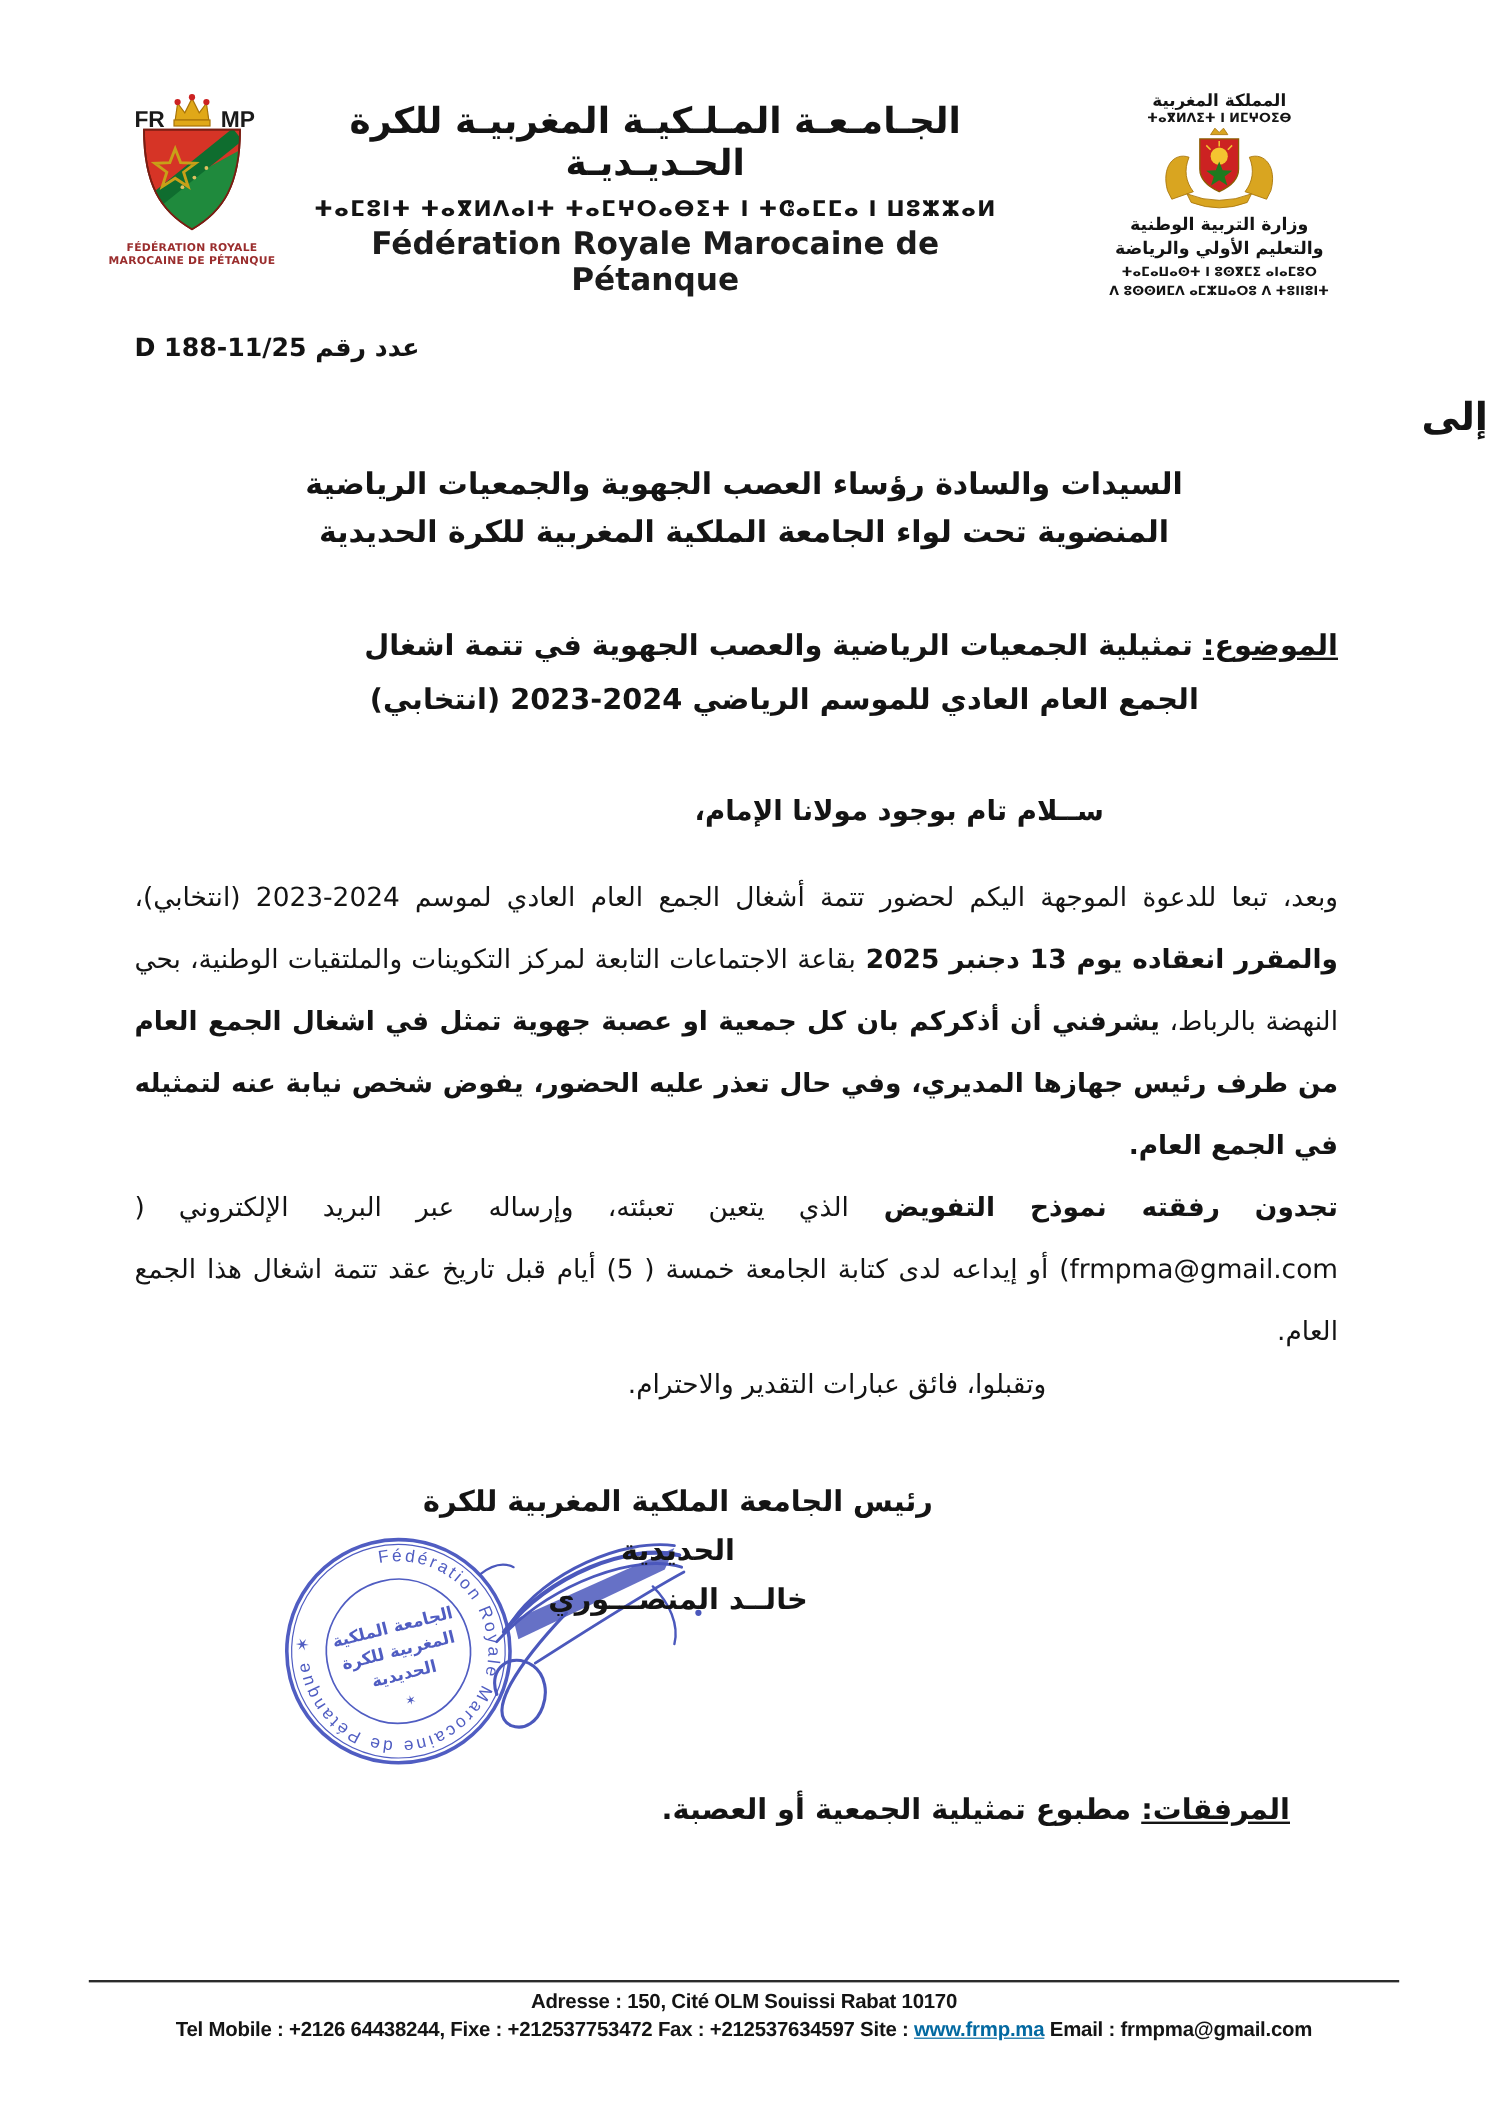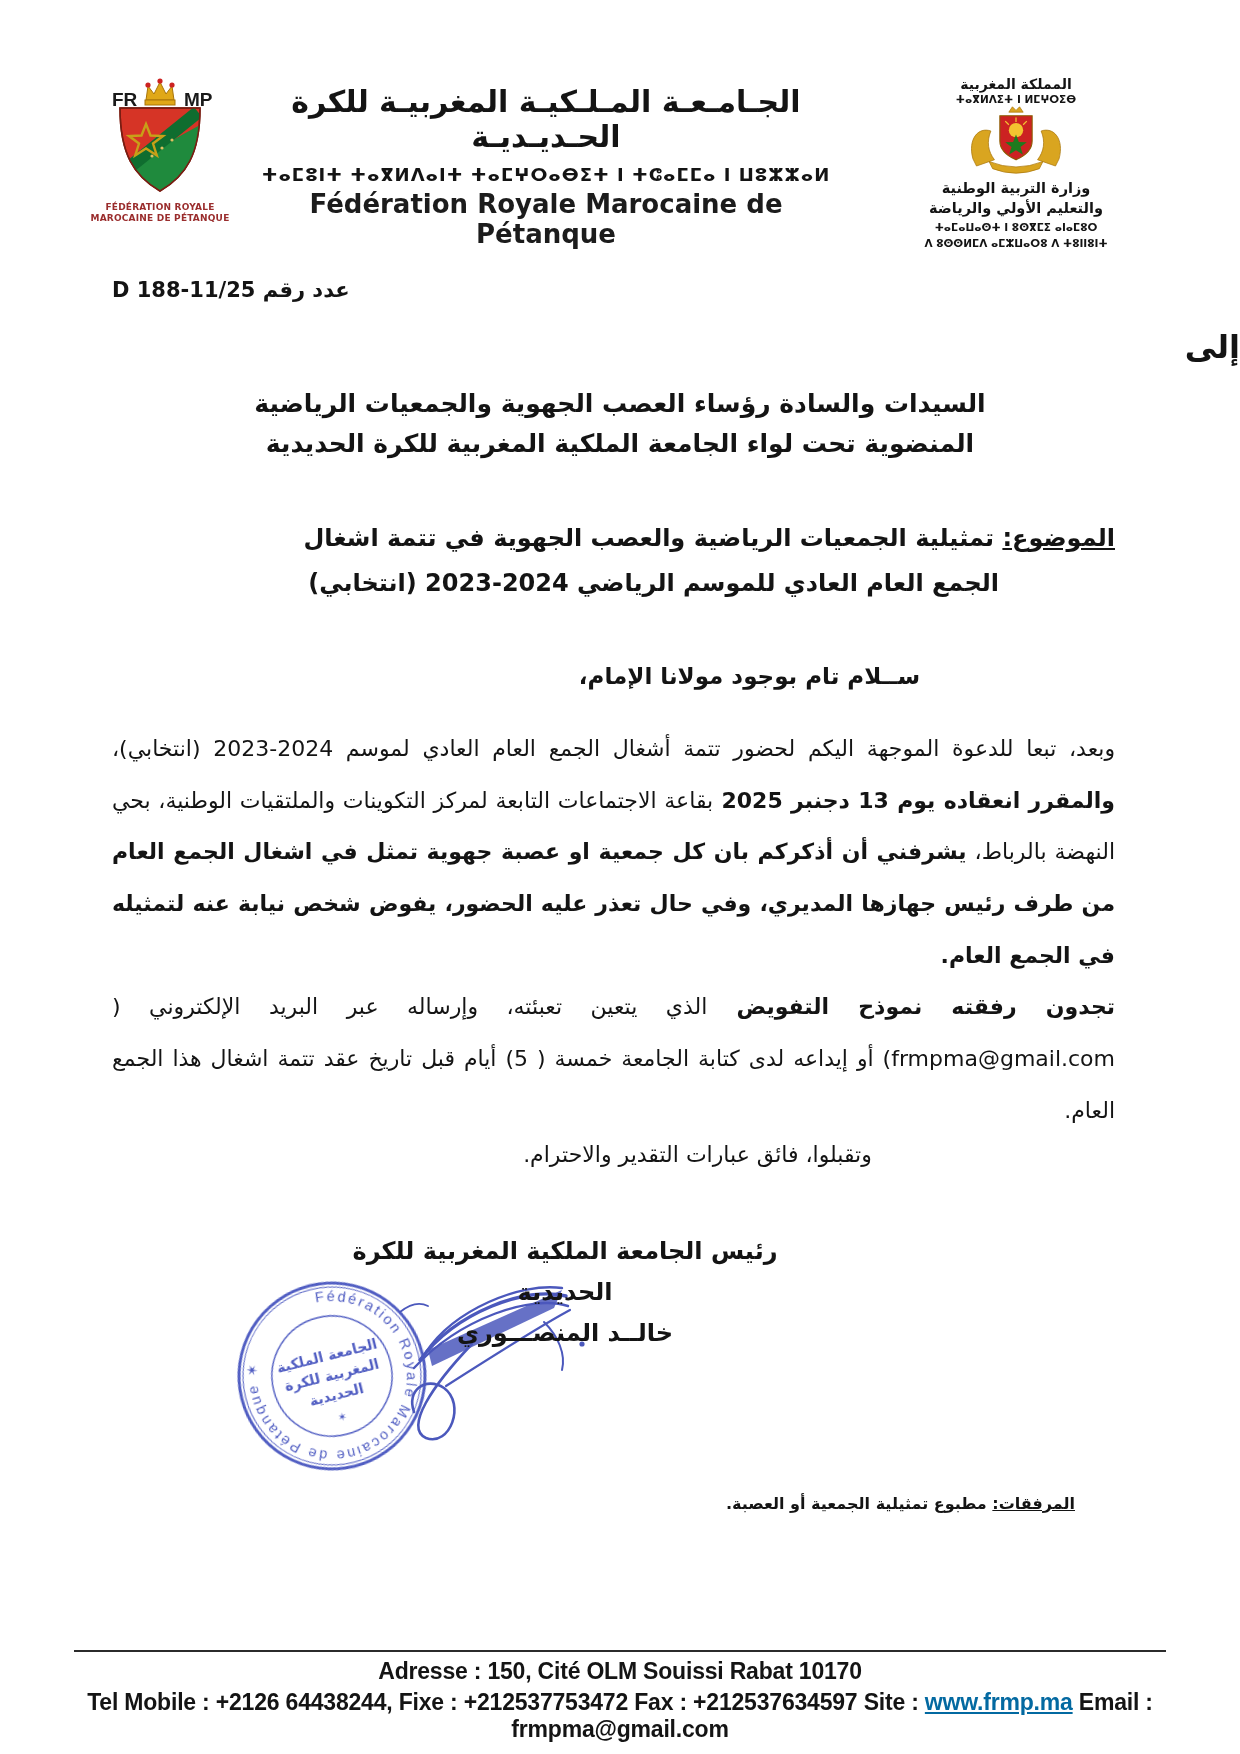--- a/index.html
+++ b/index.html
@@ -35,29 +35,29 @@
   .to-heading { text-align:right; font-size:32px; font-weight:bold; direction:rtl; margin-top:26px; }
   .addressee { text-align:center; direction:rtl; font-size:25px; font-weight:bold; line-height:1.6; margin-top:18px; }
   .subject { direction:rtl; text-align:right; margin:52px 125px 0 112px; font-size:24px; font-weight:bold; line-height:1.9; }
   .subject .l2 { padding-right:116px; }
   .u { text-decoration:underline; }
   .salutation { direction:rtl; text-align:right; margin:56px 125px 0 112px; padding-right:195px; font-size:23px; font-weight:bold; }
   .body-text { direction:rtl; text-align:justify; margin:34px 125px 0 112px; font-size:22px; line-height:2.35; }
   .body-text .b { font-weight:bold; }
   .closing { direction:rtl; text-align:center; padding-left:168px; margin:6px 125px 0 112px; font-size:22px; }
   .signature { direction:rtl; text-align:center; width:470px; margin:64px 0 0 330px; font-size:24px; font-weight:bold; line-height:1.7; position:relative; z-index:2; }
-  .attachments { direction:rtl; text-align:right; margin:140px 125px 0 112px; padding-right:40px; font-size:16px; font-weight:bold; position:relative; z-index:2; }
+  .attachments { direction:rtl; text-align:right; margin:140px 125px 0 112px; padding-right:40px; font-size:24px; font-weight:bold; position:relative; z-index:2; }
 
   
   .stamp-wrap { position:absolute; left:214px; top:1252px; width:400px; height:230px; z-index:1; pointer-events:none; }
 
   
   .footer { position:absolute; left:0; top:1650px; width:100%; direction:ltr; }
   .footer-rule { border-top:2.5px solid #2b2b2b; margin:0 74px; }
-  .footer-line { text-align:center; font-size:23px; font-weight:bold; letter-spacing:-.2px; margin-top:6px; font-family:"Liberation Sans","DejaVu Sans",sans-serif; }
+  .footer-line { text-align:center; font-size:17px; font-weight:bold; letter-spacing:-.2px; margin-top:6px; font-family:"Liberation Sans","DejaVu Sans",sans-serif; }
   .footer-line + .footer-line { margin-top:4px; }
   .site-link { color:#0369a1; text-decoration:underline; }
 </style>
 </head>
 <body>
 
 <div class="page">
 
   <div class="header">
 

